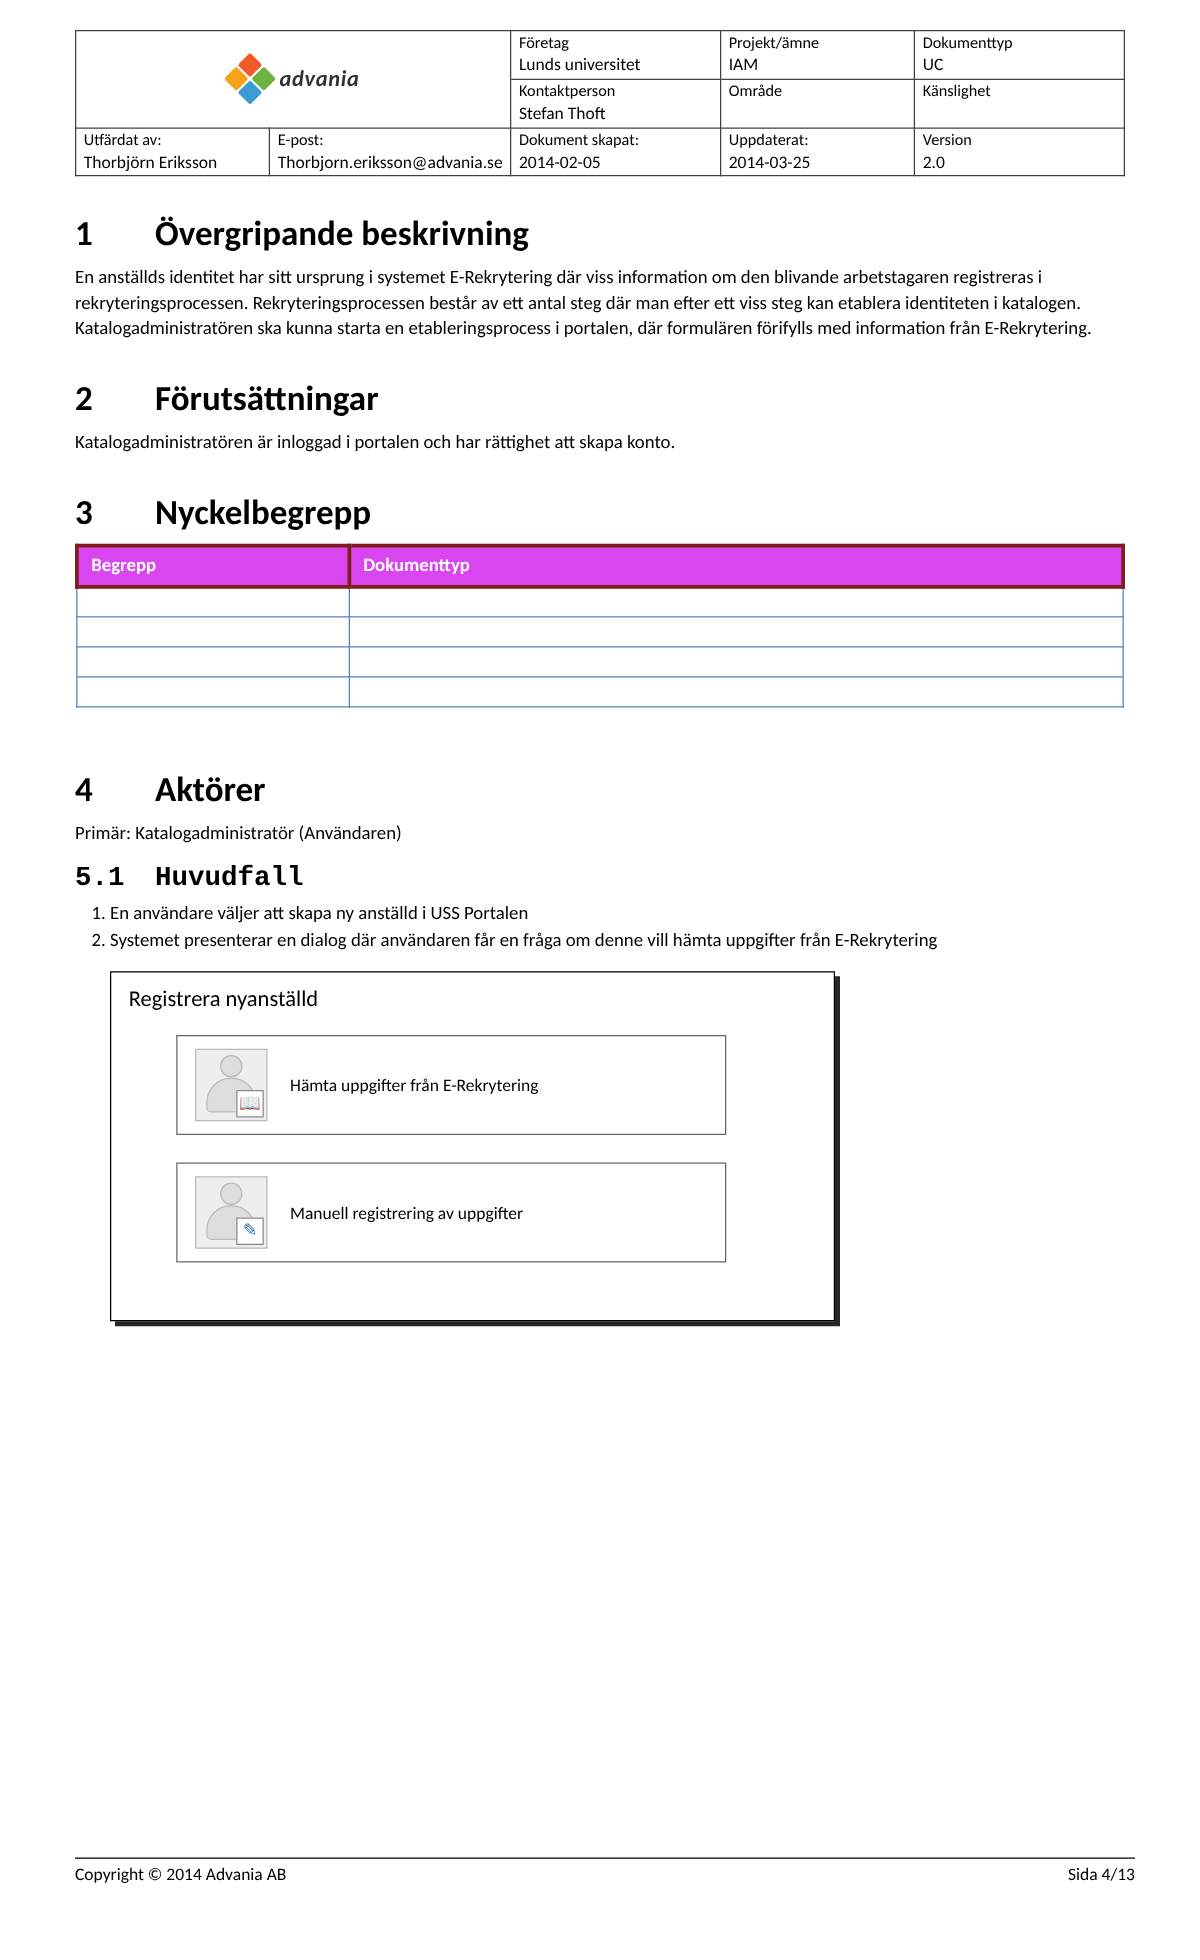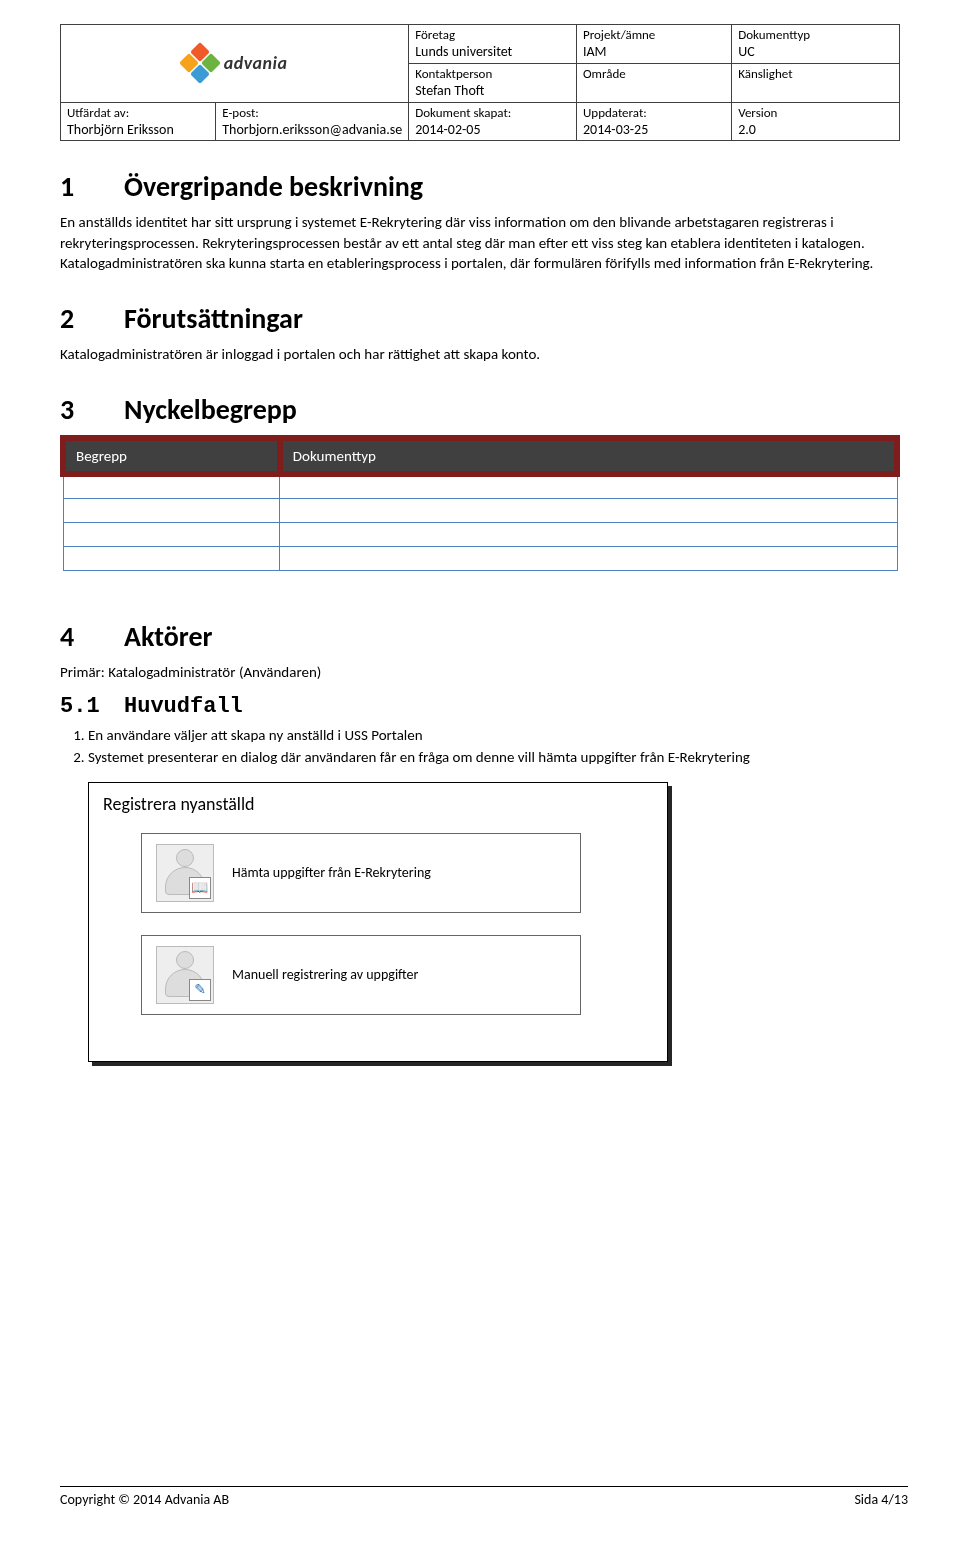--- a/index.html
+++ b/index.html
@@ -83,26 +83,26 @@
   p { margin: 4px 0 10px 0; line-height: 1.35; }
   ol.steps { margin: 6px 0 14px 28px; padding:0; }
   ol.steps li { margin: 2px 0; line-height:1.35; }
   
   .begrepp {
     width: 100%;
     border-collapse: collapse;
     margin-top: 6px;
   }
   .begrepp th {
-    background: #404040;
+    background: #d946ef;
     color: #fff;
     text-align: left;
-    font-weight: 400;
+    font-weight: 700;
     padding: 6px 10px;
-    border: 6px solid #7f1d1d;
+    border: 3px solid #7f1d1d;
     font-size: 15px;
   }
   .begrepp td {
     border: 1px solid #4f81bd;
     height: 24px;
     padding: 4px 10px;
   }
   .begrepp .col1 { width: 26%; }
   
   .dialog-wrap {

